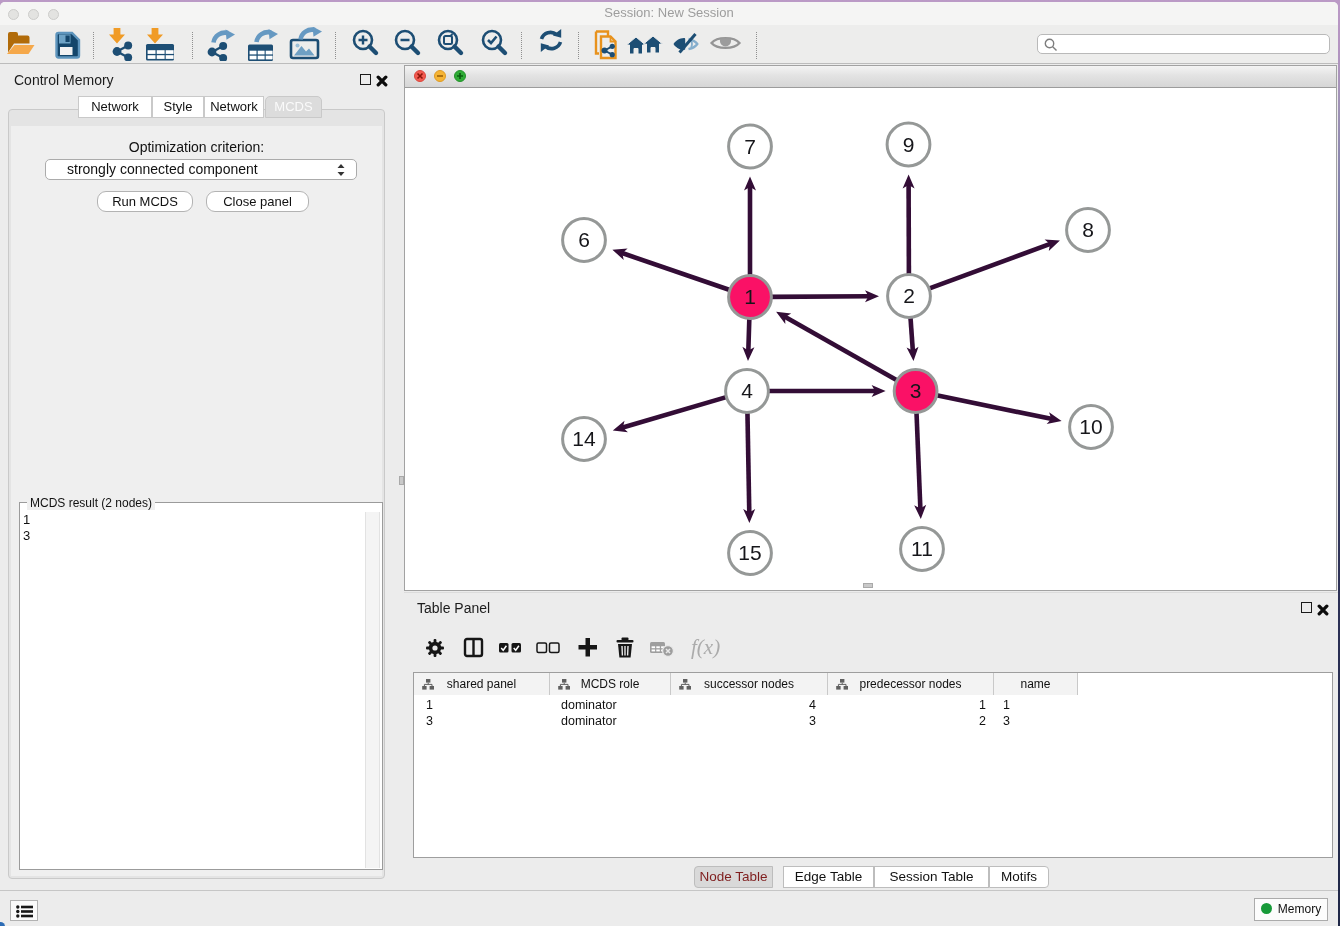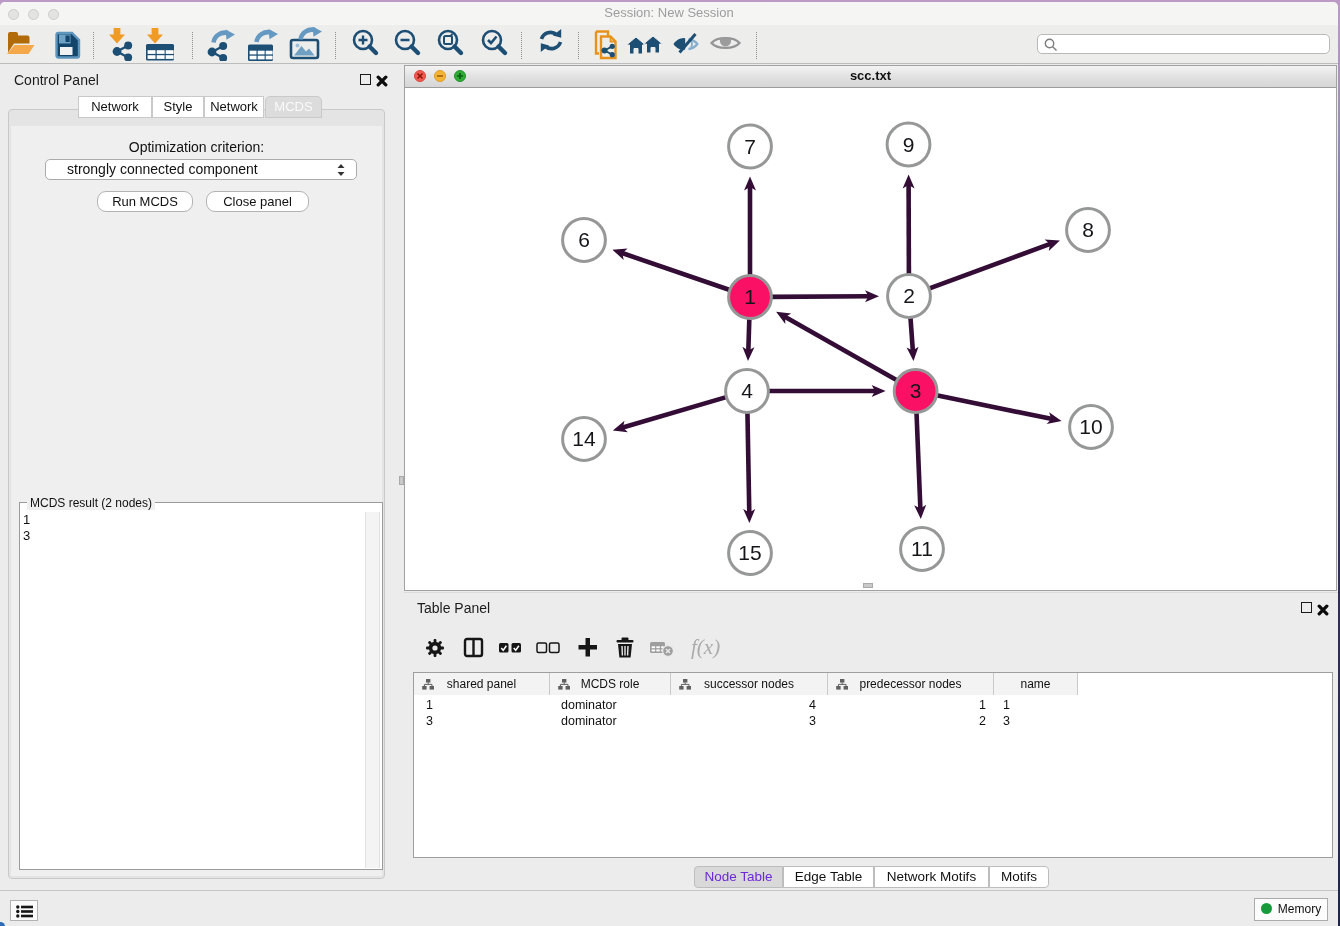--- a/index.html
+++ b/index.html
@@ -208,21 +208,21 @@
       <div class="tbsep" style="left:578px;"></div>
       <div class="tbsep" style="left:756px;"></div>
       <div id="searchbox">
         <svg width="14" height="14" viewBox="0 0 14 14" style="position:absolute;left:6px;top:3px;">
           <circle cx="5.5" cy="5.5" r="4.2" fill="none" stroke="#7d7d7d" stroke-width="1.4"></circle>
           <line x1="8.7" y1="8.7" x2="12.5" y2="12.5" stroke="#7d7d7d" stroke-width="1.4"></line>
         </svg>
       </div>
     </div>
   <div id="cpanel">
-    <div id="cp-title">Control Panel</div>
+    <div id="cp-title">Control Memory</div>
     <div class="panel-btn-sq" style="left:360px; top:10px;"></div>
     <div class="panel-x" style="left:376px; top:9px;"><svg width="12" height="12" viewBox="0 0 12 12">
           <path d="M2.2 2.2 L9.8 9.8 M9.8 2.2 L2.2 9.8" stroke="#0c0c0c" stroke-width="3.3" stroke-linecap="round"></path>
         </svg></div>
     <div class="cptab" style="left:78px; width:74px;">Network</div>
     <div class="cptab" style="left:152px; width:52px;">Style</div>
     <div class="cptab" style="left:204px; width:60px;">Network</div>
     <div class="cptab" style="left:265px; width:57px; background:#dcdcdc; color:#fafafa; border-radius:5px 5px 0 0;">MCDS</div>
     <div id="cp-content">
         <div id="cp-inner"></div>
@@ -251,21 +251,20 @@
       <div class="light" style="left:29px; background:#f6b434; border:1px solid #dd9b26;">
           <svg width="10" height="10" viewBox="0 0 10 10" style="position:absolute;left:0;top:0;">
             <path d="M2 5 L8 5" stroke="#945c06" stroke-width="1.7"></path>
           </svg>
         </div>
       <div class="light" style="left:49px; background:#2fac36; border:1px solid #24922c;">
           <svg width="10" height="10" viewBox="0 0 10 10" style="position:absolute;left:0;top:0;">
             <path d="M2 5 L8 5 M5 2 L5 8" stroke="#0a5e10" stroke-width="1.7"></path>
           </svg>
         </div>
-      <div id="net-title">scc.txt</div>
     </div>
     <svg id="graph-svg" width="931" height="501" viewBox="0 0 931 501" font-family="Liberation Sans, sans-serif">
 <g stroke="#330d36" stroke-width="4.6" fill="none">
 <line x1="345.0" y1="191.0" x2="345.0" y2="99.0"></line>
 <line x1="327.0" y1="203.8" x2="216.4" y2="165.8"></line>
 <line x1="364.0" y1="209.9" x2="464.5" y2="209.2"></line>
 <line x1="344.4" y1="229.0" x2="343.3" y2="264.5"></line>
 <line x1="503.9" y1="190.0" x2="503.6" y2="97.0"></line>
 <line x1="521.8" y1="202.4" x2="645.9" y2="156.7"></line>
 <line x1="505.3" y1="228.0" x2="507.9" y2="264.6"></line>
@@ -425,23 +424,23 @@
         <div class="td" style="left:147px; top:24px;">dominator</div>
         <div class="td" style="left:362px; width:40px; top:24px; text-align:right;">4</div>
         <div class="td" style="left:532px; width:40px; top:24px; text-align:right;">1</div>
         <div class="td" style="left:589px; top:24px;">1</div>
         <div class="td" style="left:12px; top:40px;">3</div>
         <div class="td" style="left:147px; top:40px;">dominator</div>
         <div class="td" style="left:362px; width:40px; top:40px; text-align:right;">3</div>
         <div class="td" style="left:532px; width:40px; top:40px; text-align:right;">2</div>
         <div class="td" style="left:589px; top:40px;">3</div>
     </div>
-    <div class="ttab" style="left:290px; width:89px; background:#d9d9d9; color:#6d28d9; border-radius:4px 0 0 4px;">Node Table</div>
+    <div class="ttab" style="left:290px; width:79px; background:#d9d9d9; color:#7f1d1d; border-radius:4px 0 0 4px;">Node Table</div>
     <div class="ttab" style="left:379px; width:91px;">Edge Table</div>
-    <div class="ttab" style="left:470px; width:115px;">Network Motifs</div>
+    <div class="ttab" style="left:470px; width:115px;">Session Table</div>
     <div class="ttab" style="left:585px; width:60px; border-radius:0 4px 4px 0;">Motifs</div>
   </div>
   <div id="statusbar">
     <div id="listbtn">
         <svg width="17" height="13" viewBox="0 0 17 13" style="position:absolute;left:5px;top:3.5px;">
           <g fill="#161616">
             <circle cx="1.8" cy="2" r="1.7"></circle>
             <circle cx="1.8" cy="6.5" r="1.7"></circle>
             <circle cx="1.8" cy="11" r="1.7"></circle>
             <rect x="5" y="0.7" width="12" height="2.6"></rect>

